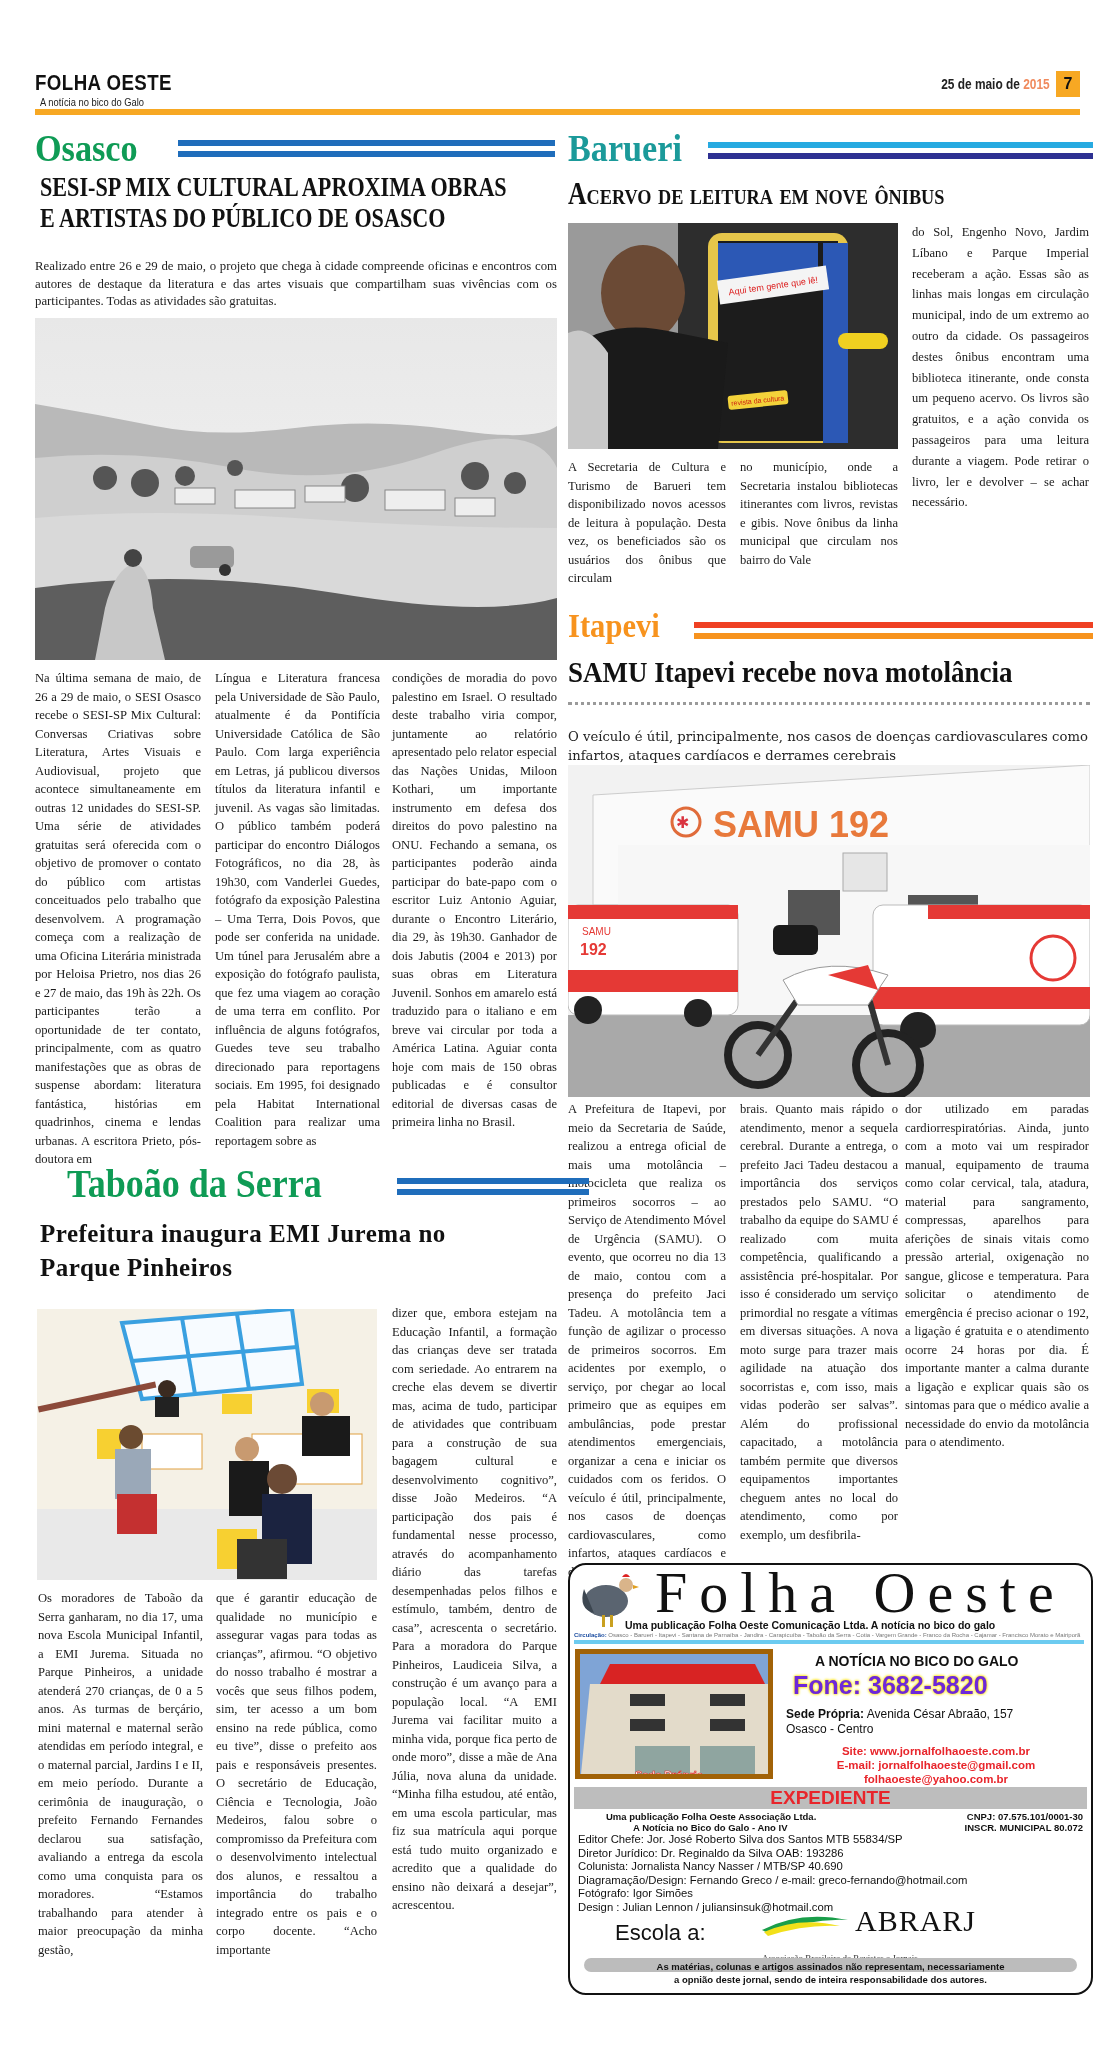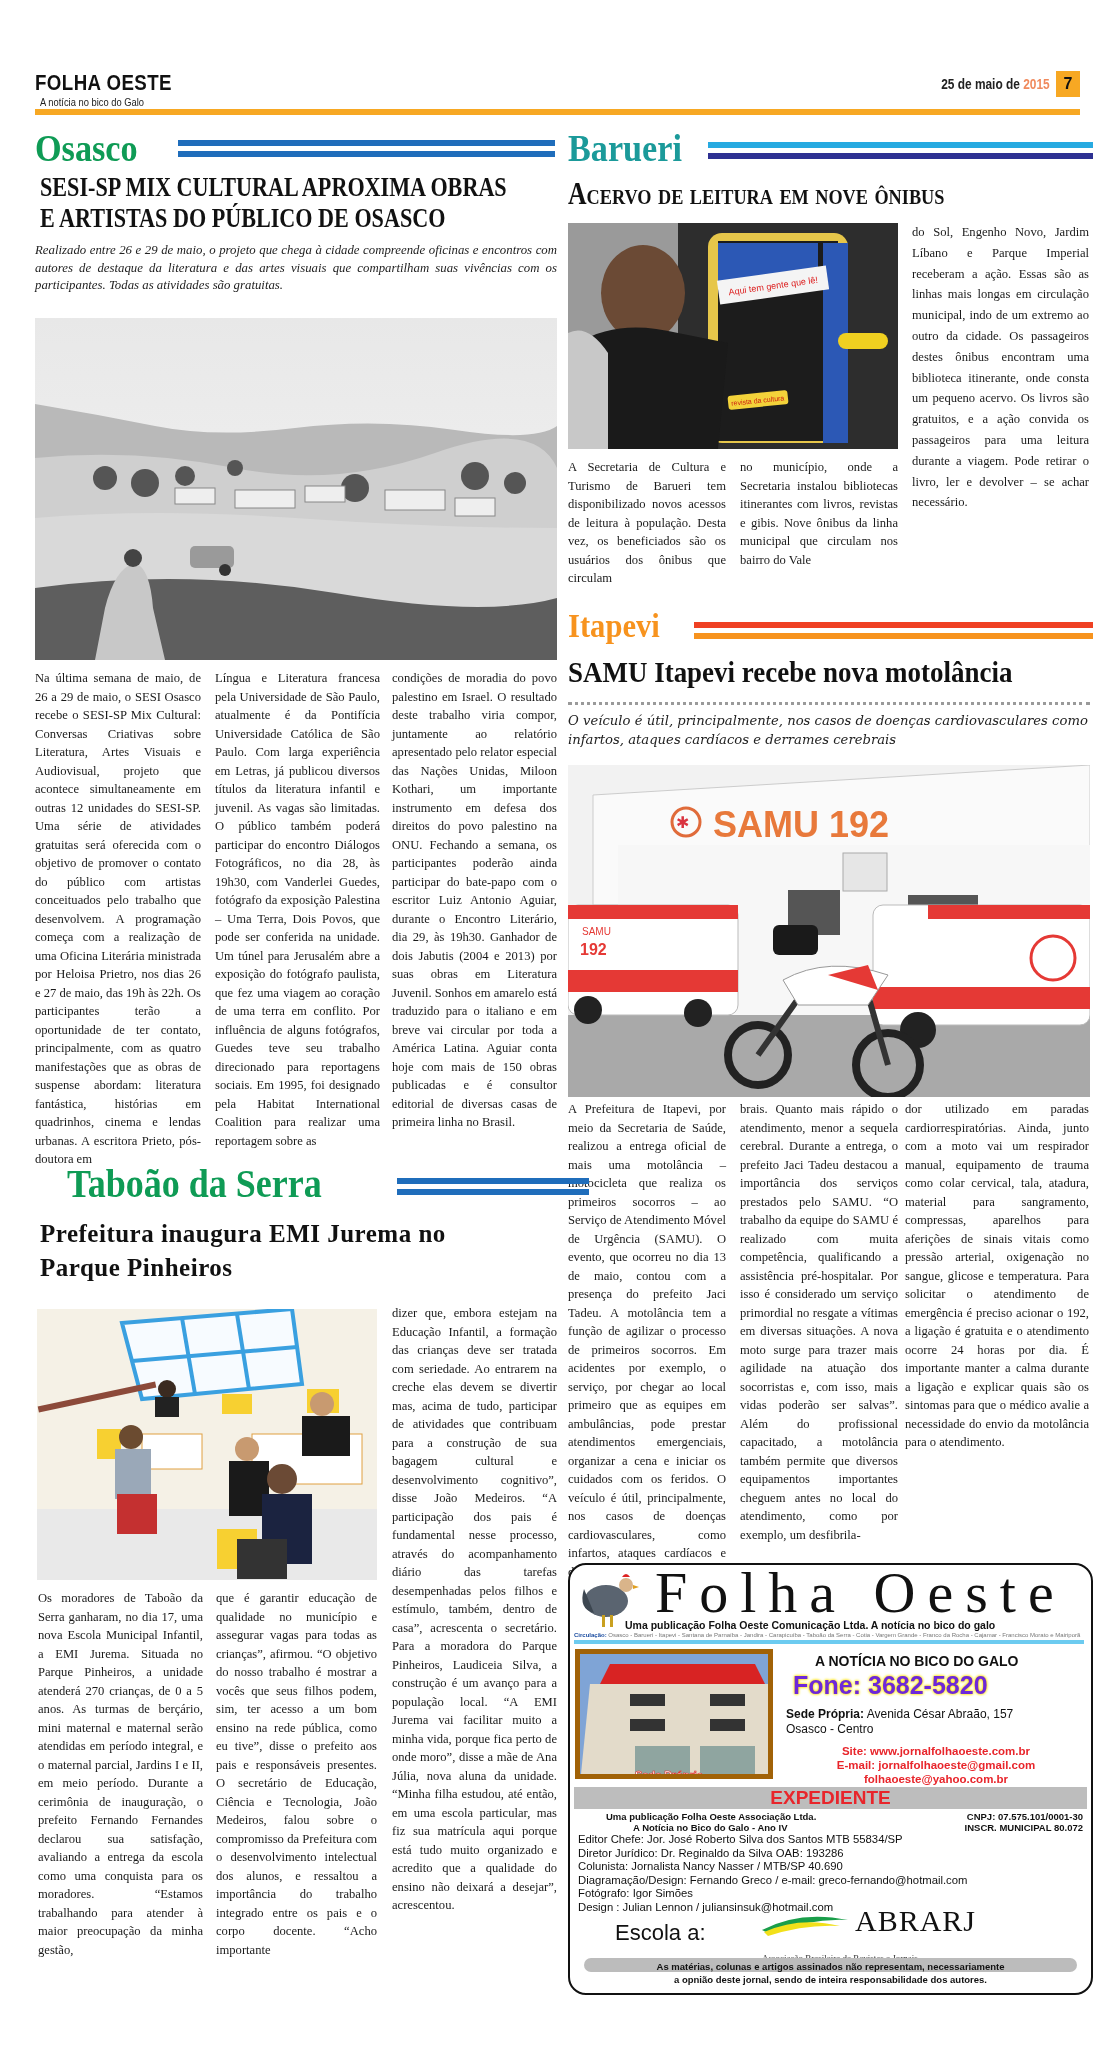--- a/index.html
+++ b/index.html
@@ -14,21 +14,21 @@
   .mast-date .yr { color: #f08a5d; }
   .page-num { left: 1056px; top: 71px; width: 24px; height: 26px; background: #f7a823; font-family: "Liberation Sans", sans-serif; font-weight: bold; font-size: 16px; text-align: center; line-height: 26px; color:#111; }
   .mast-rule { left: 35px; top: 109px; width: 1045px; height: 6px; background: #f7a823; }
 
   
   .sec-label { font-family: "Liberation Serif", serif; font-weight: bold; font-size: 38px; line-height: 44px; transform: scaleX(0.9); transform-origin: left; }
   .bars { display: flex; flex-direction: column; gap: 5px; }
   .bars div { height: 6px; }
 
   .headline { font-family: "Liberation Serif", serif; font-weight: bold; color: #111; }
-  .lead { font-family: "Liberation Serif", serif; font-style: italic; font-size: 13px; line-height: 18px; text-align: justify; color:#222; }
+  .lead { font-family: "Liberation Serif", serif; font-size: 13px; line-height: 18px; text-align: justify; color:#222;margin-top:16px; }
   .col { font-family: "Liberation Serif", serif; font-size: 12.6px; line-height: 18.5px; text-align: justify; hyphens: auto; color: #1a1a1a; }
 
   .photo { overflow: hidden; }
 
   
   .box { left: 568px; top: 1563px; width: 525px; height: 432px; border: 2px solid #111; border-radius: 18px; overflow: hidden; background: #fff; }
   .box .logo-title { position:absolute; left:85px; top:-4px; font-family: "Liberation Serif", serif; font-size: 58px; letter-spacing: 12px; color:#111; line-height: 64px; }
   .box .pub-line { position:absolute; left:55px; top:54px; font-family:"Liberation Sans", sans-serif; font-weight:bold; font-size:10.5px; color:#111; }
   .box .circ { position:absolute; left:4px; top:67px; font-family:"Liberation Sans", sans-serif; font-size:6px; color:#777; white-space: nowrap; }
   .box .circ b { color:#1c4da0; }

